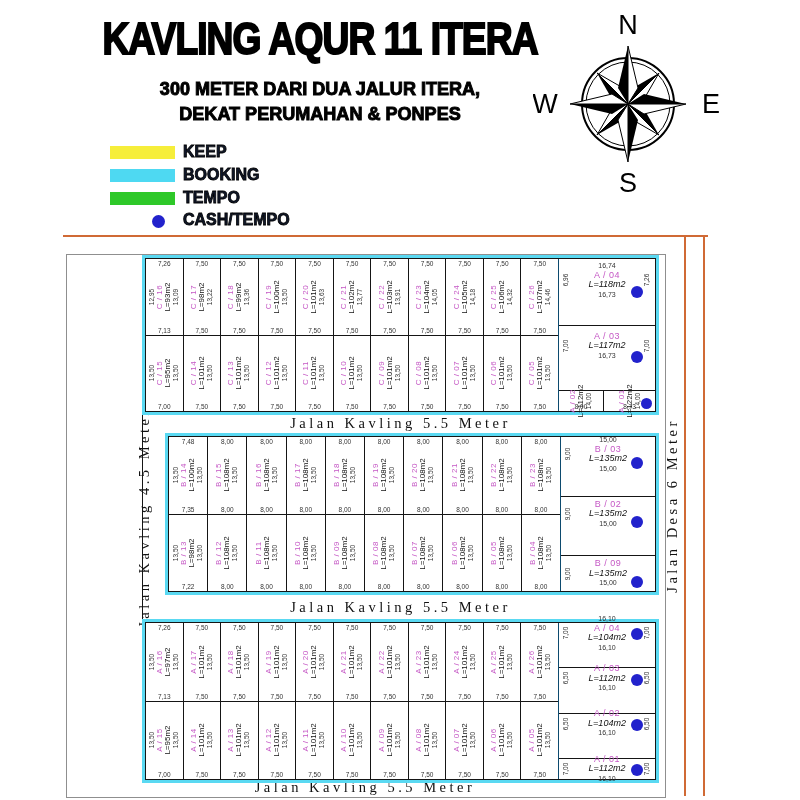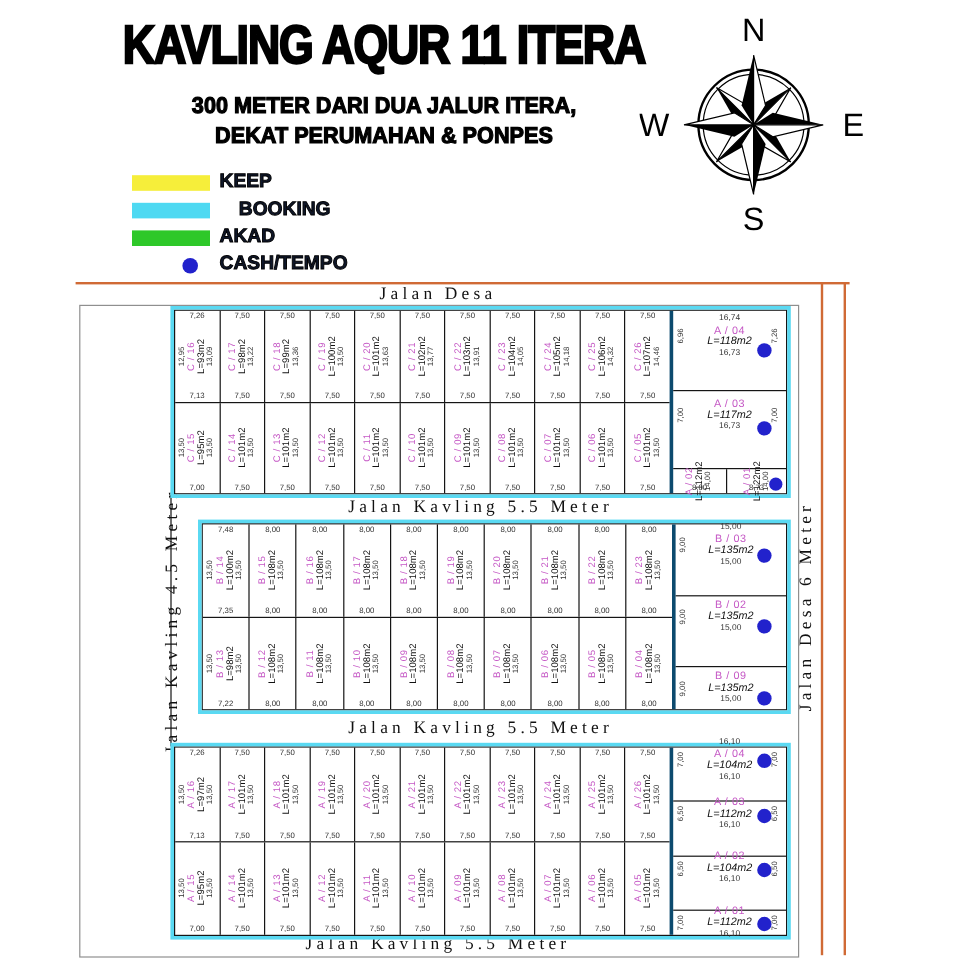--- a/index.html
+++ b/index.html
@@ -12,21 +12,21 @@
          -webkit-text-stroke:1.8px #000;white-space:nowrap;}
   .subtitle{left:95px;width:450px;text-align:center;font-size:19px;font-weight:900;color:#000;
             -webkit-text-stroke:1px #000;transform:scaleX(0.95);white-space:nowrap;}
   #subtitle1{top:78px;} #subtitle2{top:103px;}
   
   .leg-bar{width:65px;height:13px;}
   .leg-label{font-size:16px;font-weight:900;color:#0f172a;-webkit-text-stroke:0.8px #000;}
   #leg-keep-bar{left:110px;top:146px;background:#f6ee3a;}
   #leg-booking-bar{left:110px;top:169px;background:#4ed9f2;}
   #leg-akad-bar{left:110px;top:192px;background:#2ec829;}
-  #leg-keep-lb{left:183px;top:143px;} #leg-booking-lb{left:199px;top:166px;}
+  #leg-keep-lb{left:183px;top:143px;} #leg-booking-lb{left:183px;top:166px;}
   #leg-akad-lb{left:183px;top:189px;} #leg-cash-lb{left:183px;top:211px;}
   #leg-dot{left:152px;top:215px;width:13px;height:13px;border-radius:50%;background:#2222cc;}
   
   #compass{left:533px;top:4px;}
   #compass text{font-family:"Liberation Sans",sans-serif;font-size:27px;fill:#000;}
   
   #orange-top{left:63px;top:235px;width:645px;height:0;border-top:2.5px solid #d06a35;}
   #orange-v1{left:684px;top:236px;width:0;height:560px;border-left:2.5px solid #d06a35;}
   #orange-v2{left:703px;top:236px;width:0;height:560px;border-left:2.5px solid #d06a35;}
   #frame{left:66px;top:254px;width:598px;height:542px;border:1px solid #8f8f8f;}
@@ -46,21 +46,21 @@
          display:flex;background:#fff;}
   #block-top{left:145px;top:258px;width:511px;height:154px;}
   #block-mid{left:168px;top:436px;width:488px;height:156px;}
   #block-bot{left:145px;top:622px;width:511px;height:158px;}
   .rows{display:flex;flex-direction:column;}
   #block-top .rows,#block-bot .rows{width:412px;} #block-mid .rows{width:391px;}
   .prow{display:flex;flex:1;}
   .prow:not(:last-child){border-bottom:1px solid #151515;}
   .vcell{position:relative;flex:1;border-right:1px solid #151515;overflow:visible;}
   .vcell:last-child{border-right:none;}
-  .rightcol{flex:1;border-left:3px solid #0c4a6e;display:flex;flex-direction:column;}
+  .rightcol{flex:1;border-left:1px solid #0c4a6e;display:flex;flex-direction:column;}
   .rightcol > * + *{border-top:1px solid #151515;margin-top:24px;}
   #block-top .rightcol .hcell:nth-child(1){flex:0 0 42px;}
   #block-top .rightcol .hcell:nth-child(2){flex:0 0 40px;}
   .pairrow{flex:1;display:flex;}
   #block-top .pairrow .vcell:first-child{flex:0 0 44px;}
   #block-top .pairrow .rot{width:56px;}
   .hcell{position:relative;flex:1;}
   .rot{position:absolute;top:50%;left:50%;transform:translate(-50%,-50%) rotate(-90deg);
        width:62px;text-align:center;}
   .rot div{line-height:8px;white-space:nowrap;}
@@ -87,21 +87,21 @@
 
   <div class="abs" id="title">KAVLING AQUR 11 ITERA</div>
   <div class="abs subtitle" id="subtitle1">300 METER DARI DUA JALUR ITERA,</div>
   <div class="abs subtitle" id="subtitle2">DEKAT PERUMAHAN &amp; PONPES</div>
 
   <div class="abs leg-bar" id="leg-keep-bar"></div>
   <div class="abs leg-label" id="leg-keep-lb">KEEP</div>
   <div class="abs leg-bar" id="leg-booking-bar"></div>
   <div class="abs leg-label" id="leg-booking-lb">BOOKING</div>
   <div class="abs leg-bar" id="leg-akad-bar"></div>
-  <div class="abs leg-label" id="leg-akad-lb">AKAD</div>
+  <div class="abs leg-label" id="leg-akad-lb">TEMPO</div>
   <div class="abs" id="leg-dot"></div>
   <div class="abs leg-label" id="leg-cash-lb">CASH/TEMPO</div>
 
   <svg class="abs" id="compass" width="190" height="195" viewBox="0 0 190 195">
     <circle cx="95" cy="100" r="46" fill="none" stroke="#000" stroke-width="2"></circle>
     <circle cx="95" cy="100" r="42" fill="none" stroke="#000" stroke-width="1"></circle>
 
     <polygon points="126,69 99.2,84.4 95,100" fill="#000"></polygon>
     <polygon points="126,69 110.6,95.8 95,100" fill="#fff" stroke="#000" stroke-width="1"></polygon>
     <polygon points="126,131 110.6,104.2 95,100" fill="#000"></polygon>
@@ -124,21 +124,20 @@
     <text x="178" y="109" text-anchor="middle">E</text>
     <text x="12" y="109" text-anchor="middle">W</text>
   </svg>
 
   <div class="abs" id="orange-top"></div>
   <div class="abs" id="orange-v1"></div>
   <div class="abs" id="orange-v2"></div>
   <div class="abs" id="frame"></div>
   <div class="abs" id="left-line"></div>
 
-  <div class="abs road" id="road-top">Jalan Desa</div>
   <div class="abs road" id="road-mid1">Jalan Kavling 5.5 Meter</div>
   <div class="abs road" id="road-mid2">Jalan Kavling 5.5 Meter</div>
   <div class="abs road" id="road-bottom">Jalan Kavling 5.5 Meter</div>
   <div class="abs road vroad" id="road-left">
     <span>Jalan Kavling 4.5 Meter</span>
   </div>
   <div class="abs road vroad" id="road-right">
     <span>Jalan Desa 6 Meter</span>
   </div>
 

